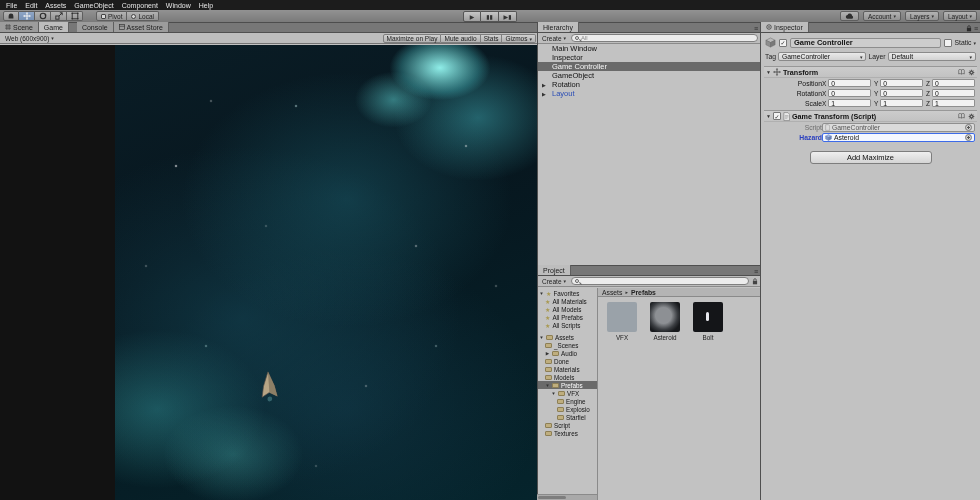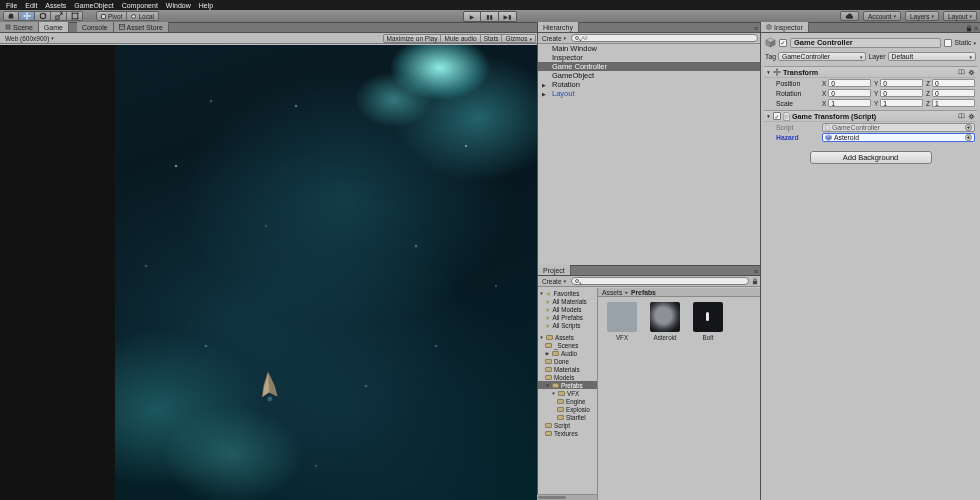--- a/index.html
+++ b/index.html
@@ -127,21 +127,21 @@
   .cb { width:8px; height:8px; background:#f2f2f2; border:1px solid #777; border-radius:1px;
     display:flex; align-items:center; justify-content:center; font-size:6px; color:#222; flex:0 0 auto; }
   .namefield { flex:1; height:10px; background:#cdcdcd; border:1px solid #8d8d8d; border-radius:2px;
     display:flex; align-items:center; padding:0 3px; font-weight:bold; font-size:7.5px; }
   .staticgrp { display:flex; align-items:center; gap:2px; }
   .tagrow { display:flex; align-items:center; gap:2px; padding:1px 1px 3px; }
   .minilabel { font-size:6.8px; color:#222; flex:0 0 auto; }
   .dd { flex:1; height:9px; background:linear-gradient(#e9e9e9,#d2d2d2); border:1px solid #8a8a8a; border-radius:2px;
     display:flex; align-items:center; padding:0 3px; font-size:6.8px; color:#111; }
   .dd .arrow { margin-left:auto; }
-  .comp { border-top:1px solid #989898; margin-top:2px; }
+  .comp { border-top:1px solid #989898; margin-top:2px;text-align:right; }
   .comphead { height:11px; display:flex; align-items:center; gap:2px; padding:0 2px;
     background:linear-gradient(#cccccc,#c2c2c2); border-bottom:1px solid #b0b0b0; }
   .comphead .fold { font-size:5px; color:#333; }
   .comphead .ctitle { font-weight:bold; font-size:7.2px; }
   .comphead .hicons { margin-left:auto; display:flex; align-items:center; gap:3px; }
   .irow { display:flex; align-items:center; height:10px; padding-left:12px; padding-right:2px; }
   .rlabel { width:46px; font-size:6.8px; flex:0 0 auto; }
   .rlabel.dim { color:#6e6e6e; }
   .rlabel.blue { color:#2a3fbf; font-weight:bold; }
   .axes { flex:1; display:flex; gap:3px; }
@@ -710,18 +710,18 @@
                   <polygon points="11,3.5 6,6 6,11 11,8.5" fill="#6680b5" stroke="#55679a" stroke-width="0.5"></polygon>
                 </svg>
               </span>
             <span>Asteroid</span>
             <span class="picker"></span>
           </div>
         </div>
       </div>
 
       <div class="addbtn">
-        <span>Add Background</span>
+        <span>Add Maximize</span>
       </div>
     </div>
   </div>
 
 </div>
 
 </body></html>

